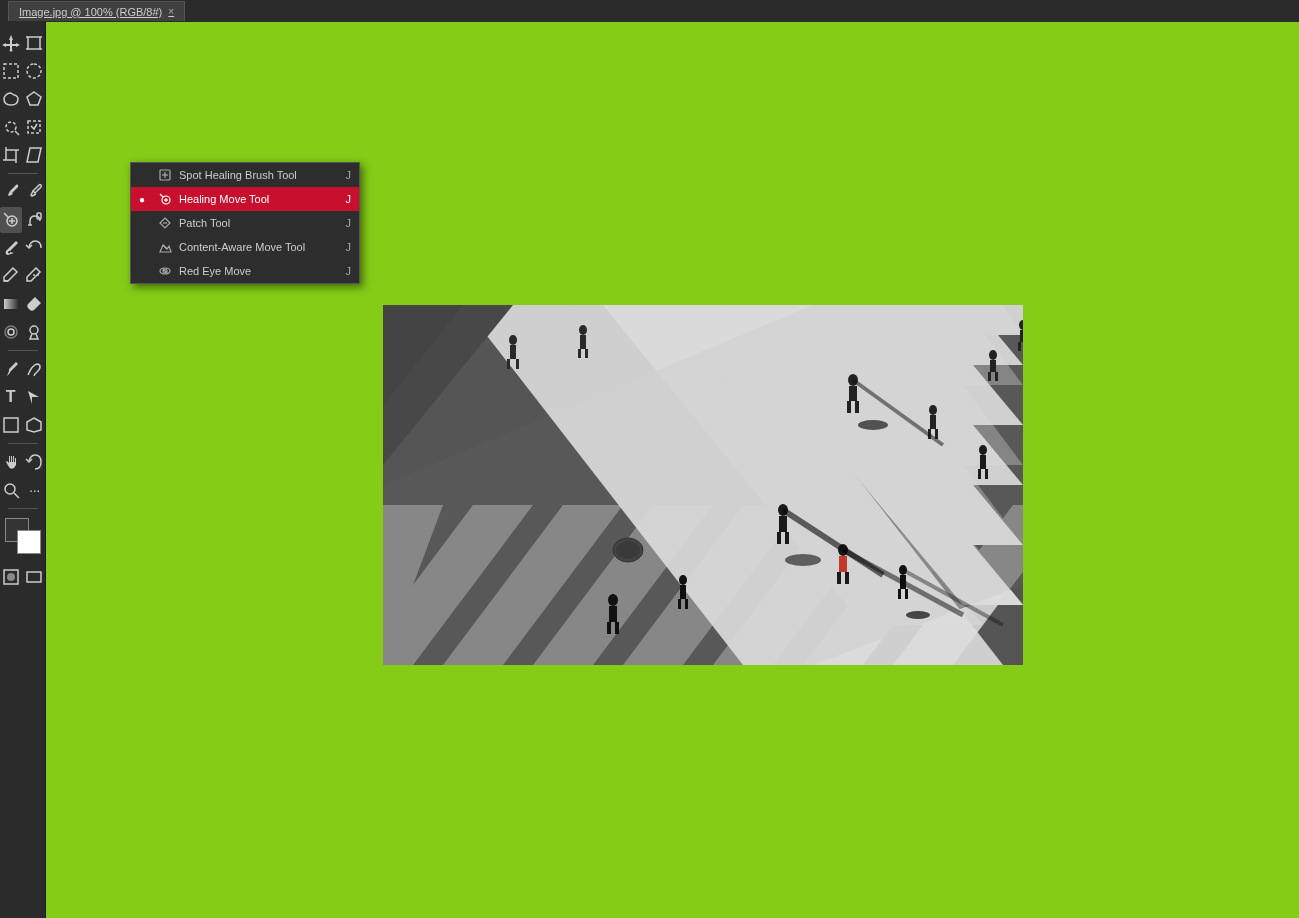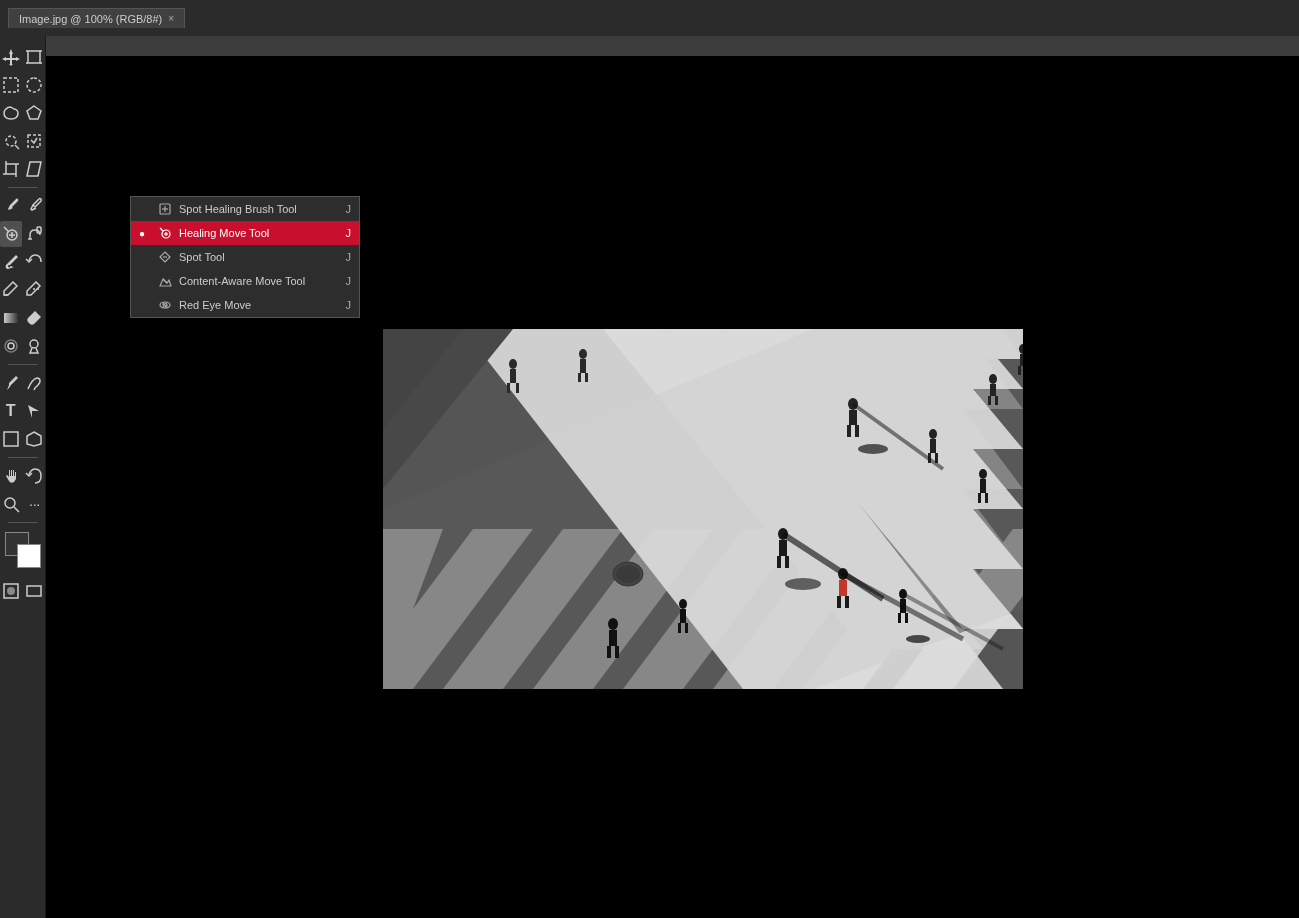--- a/index.html
+++ b/index.html
@@ -9,26 +9,27 @@
       background: #3c3c3c;
       font-family: 'Segoe UI', Arial, sans-serif;
       font-size: 12px;
       color: #ccc;
       overflow: hidden;
       position: relative;
     }
 
     
     .title-bar {
-      height: 36px;
+      height: 22px;
       background: #2b2b2b;
       display: flex;
       align-items: center;
       padding: 8px 8px;
       position: relative;
+      text-decoration: underline;
     }
     .tab {
       background: #404040;
       border-top: 1px solid #555;
       border-left: 1px solid #555;
       border-right: 1px solid #555;
       padding: 2px 10px;
       font-size: 11px;
       color: #ccc;
       display: flex;
@@ -114,26 +115,25 @@
       background: #333;
       position: absolute;
       top: 0;
       left: 0;
       border: 1px solid #888;
     }
 
     
     .canvas-area {
       flex: 1;
-      background: #000000;
+      background: #84cc16;
       display: flex;
       align-items: center;
       justify-content: center;
       position: relative;
-      margin-top: 20px;
     }
 
     .canvas-image {
       width: 640px;
       height: 360px;
       position: relative;
       overflow: hidden;
       background: #444;
     }
 
@@ -503,21 +503,21 @@
         <span class="menu-item-shortcut">J</span>
       </div>
       <div class="menu-item">
         <span class="menu-item-check"></span>
         <span class="menu-item-icon">
           <svg width="14" height="14" viewBox="0 0 14 14" fill="none" stroke="#aaa" stroke-width="1.2">
               <polygon points="7,2 12,7 7,12 2,7"></polygon>
               <line x1="5" y1="7" x2="9" y2="7"></line>
             </svg>
         </span>
-        <span class="menu-item-label">Spot Tool</span>
+        <span class="menu-item-label">Patch Tool</span>
         <span class="menu-item-shortcut">J</span>
       </div>
       <div class="menu-item">
         <span class="menu-item-check"></span>
         <span class="menu-item-icon">
           <svg width="14" height="14" viewBox="0 0 14 14" fill="none" stroke="#aaa" stroke-width="1.2">
               <path d="M2 12 L5 5 L9 9 L11 6 L13 12 Z"></path>
               <line x1="5" y1="5" x2="9" y2="9"></line>
             </svg>
         </span>

